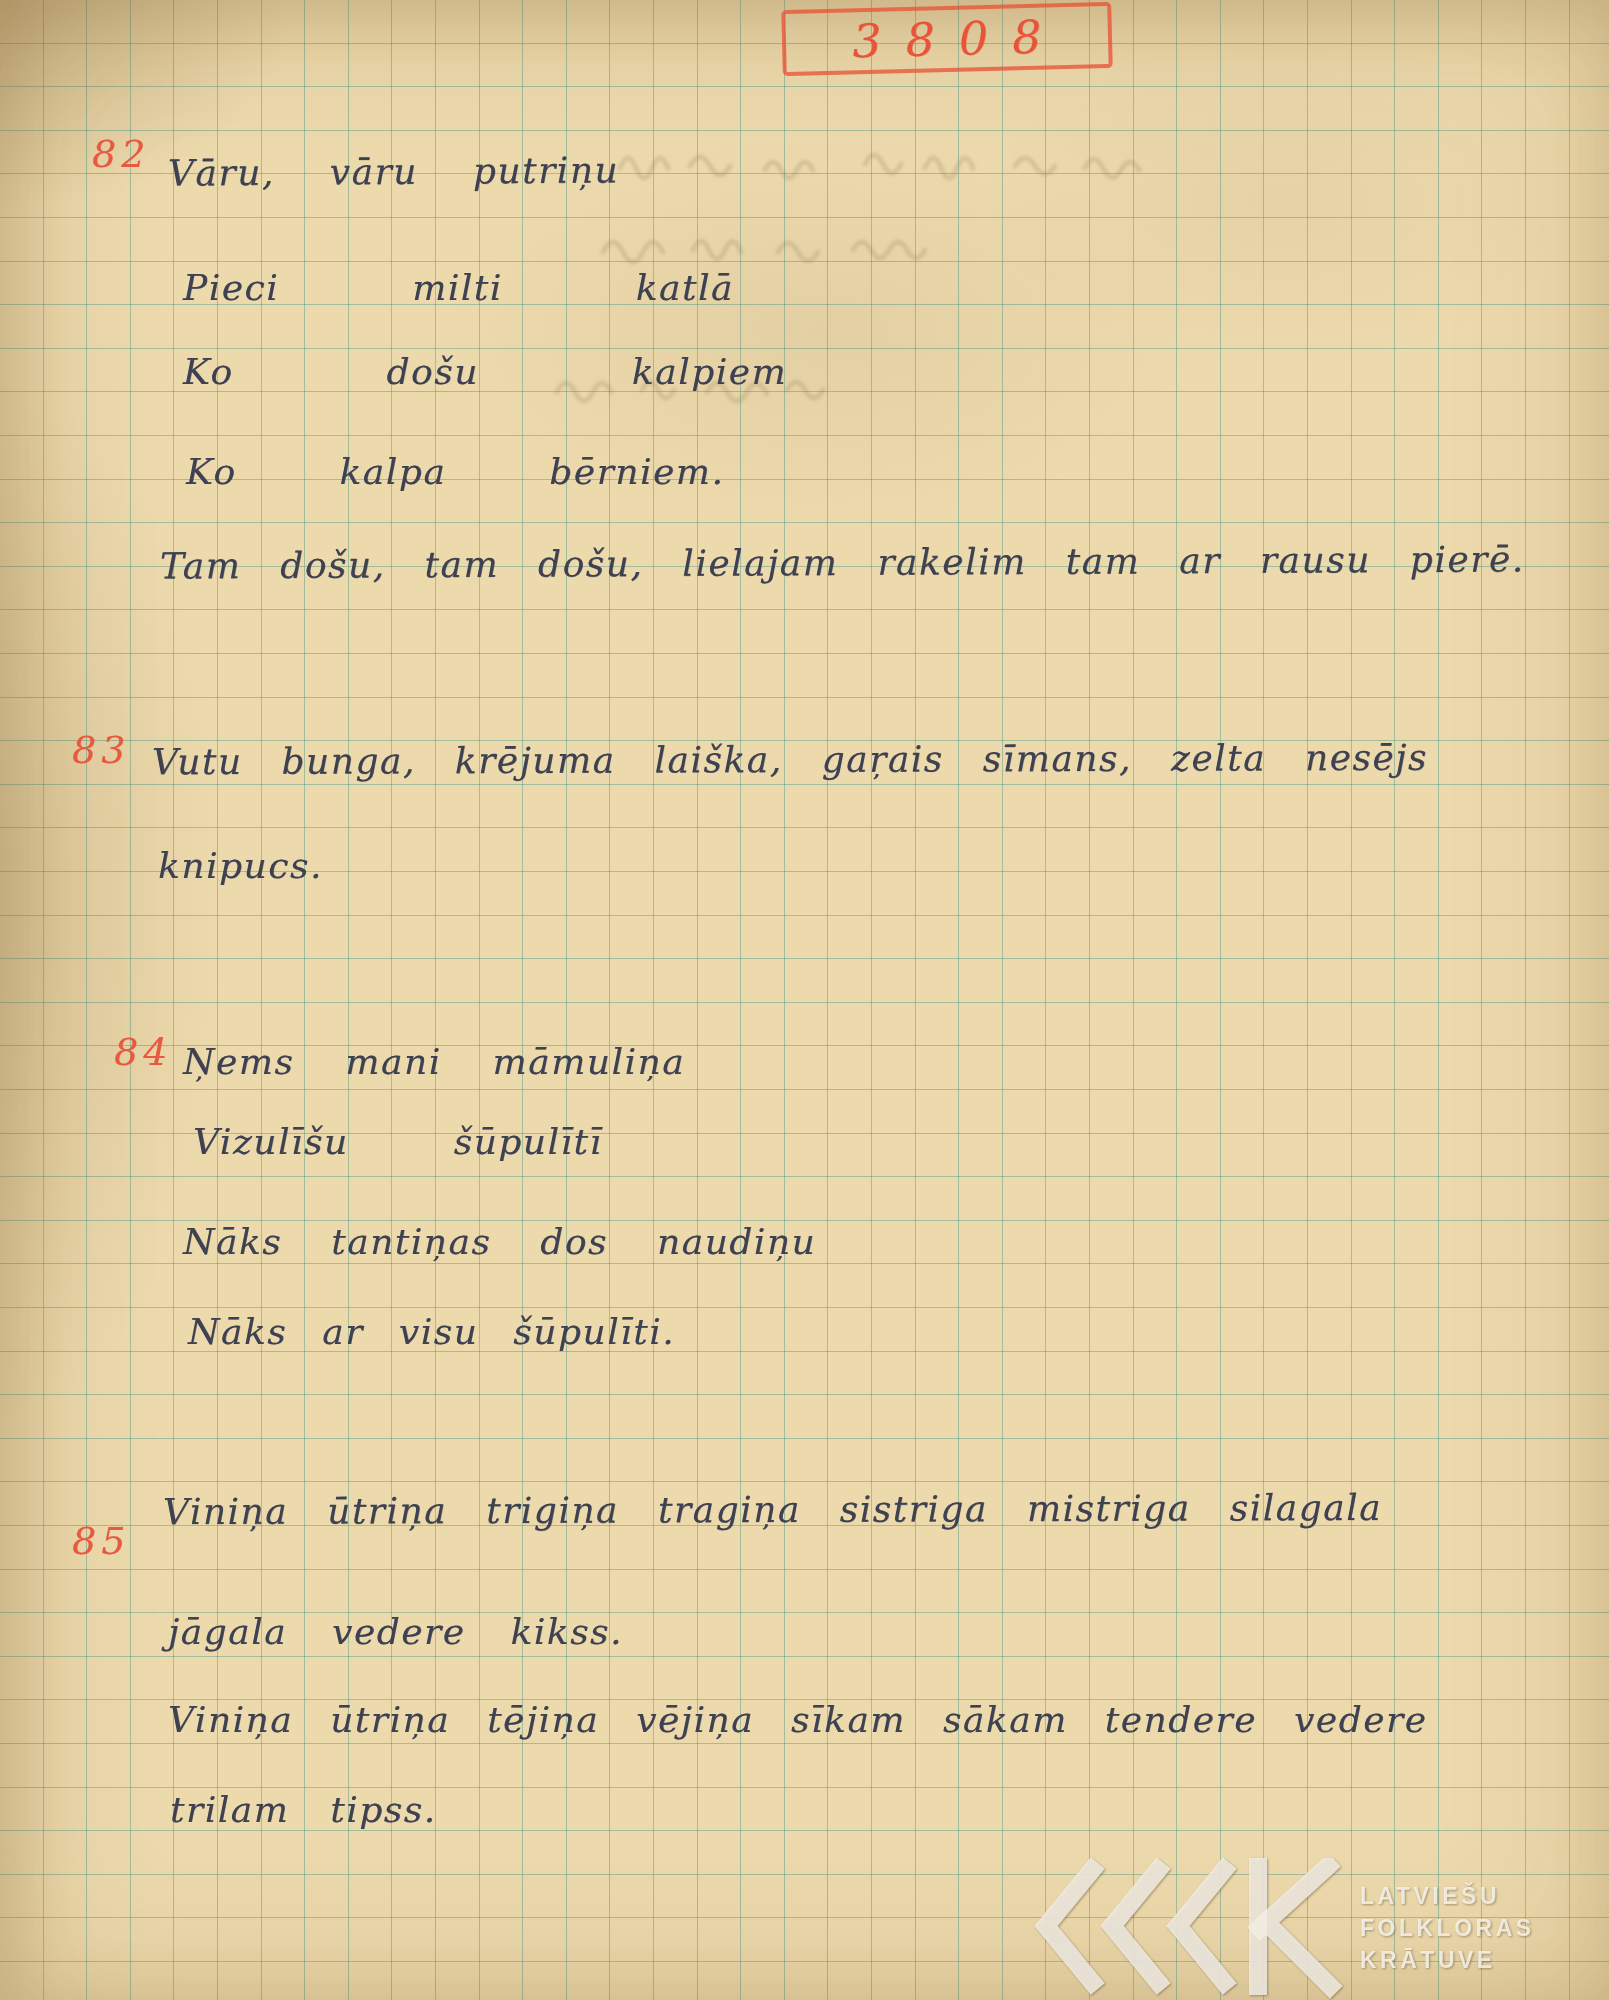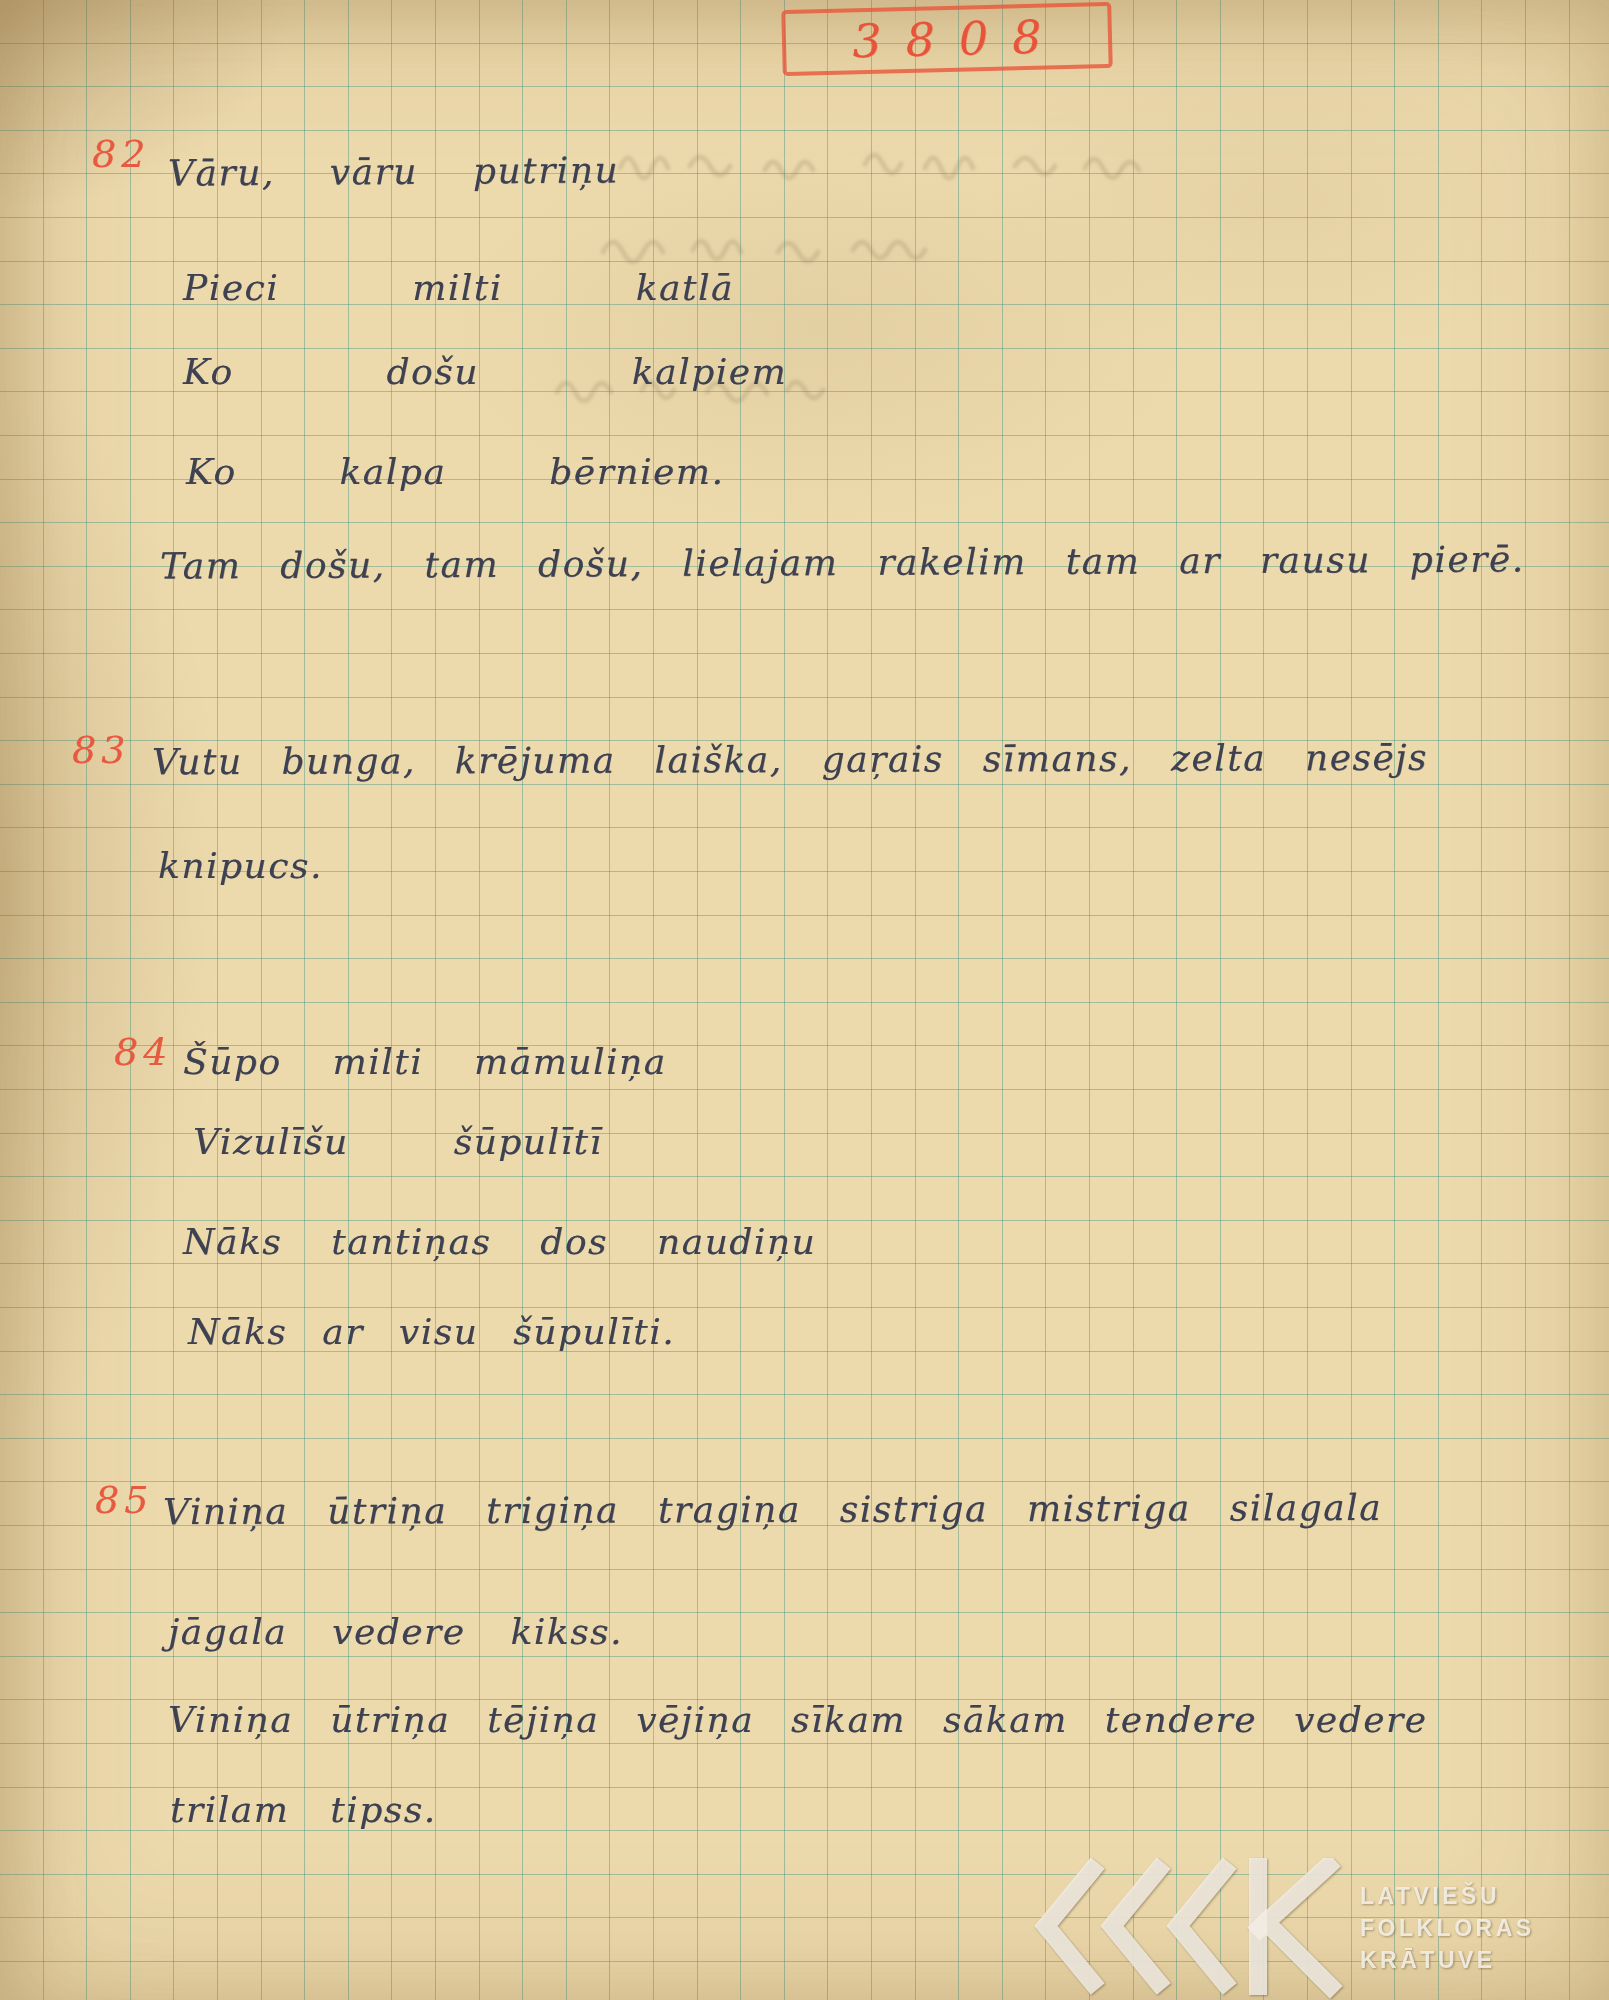--- a/index.html
+++ b/index.html
@@ -44,21 +44,21 @@
   .n83{left:72px;top:728px;}
   .p83-0{left:152px;top:740px;word-spacing:26px;transform:rotate(-.2deg);}
   .p83-1{left:158px;top:846px;word-spacing:0;}
   
   .n84{left:114px;top:1030px;}
   .p84-0{left:183px;top:1042px;word-spacing:38px;}
   .p84-1{left:193px;top:1122px;word-spacing:92px;}
   .p84-2{left:183px;top:1222px;word-spacing:36px;}
   .p84-3{left:188px;top:1312px;word-spacing:22px;}
   
-  .n85{left:72px;top:1478px;margin-left:23px;}
+  .n85{left:72px;top:1519px;}
   .p85-0{left:163px;top:1490px;word-spacing:26px;transform:rotate(-.2deg);}
   .p85-1{left:168px;top:1612px;word-spacing:32px;}
   .p85-2{left:168px;top:1700px;word-spacing:24px;}
   .p85-3{left:170px;top:1790px;word-spacing:28px;}
 
   .stamp{
     position:absolute;left:782px;top:6px;width:322px;height:58px;
     border:4px solid rgba(233,86,58,.8);border-radius:5px;
     transform:rotate(-1.4deg);
     display:flex;align-items:center;justify-content:center;
@@ -111,21 +111,21 @@
   </div>
 
   <div>
     <span class="vnum n83">83</span>
     <div class="hw p83-0">Vutu bunga, krējuma laiška, gaŗais sīmans, zelta nesējs</div>
     <div class="hw p83-1">knipucs.</div>
   </div>
 
   <div>
     <span class="vnum n84">84</span>
-    <div class="hw p84-0">Šūpo milti māmuliņa</div>
+    <div class="hw p84-0">Ņems mani māmuliņa</div>
     <div class="hw p84-1">Vizulīšu šūpulītī</div>
     <div class="hw p84-2">Nāks tantiņas dos naudiņu</div>
     <div class="hw p84-3">Nāks ar visu šūpulīti.</div>
   </div>
 
   <div>
     <span class="vnum n85">85</span>
     <div class="hw p85-0">Viniņa ūtriņa trigiņa tragiņa sistriga mistriga silagala</div>
     <div class="hw p85-1">jāgala vedere kikss.</div>
     <div class="hw p85-2">Viniņa ūtriņa tējiņa vējiņa sīkam sākam tendere vedere</div>

